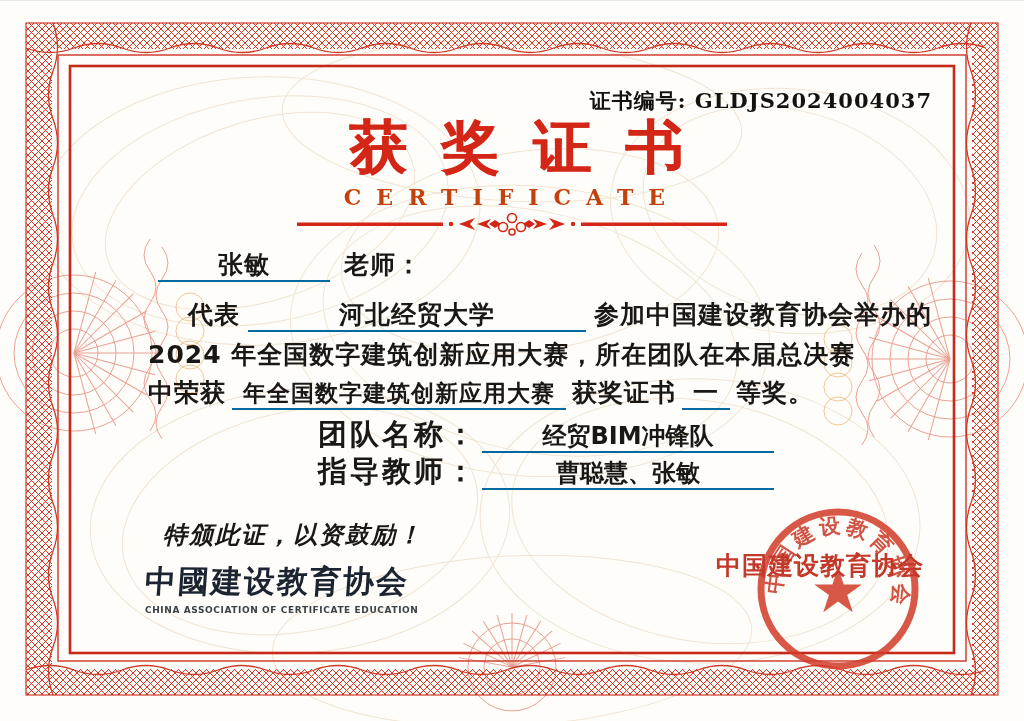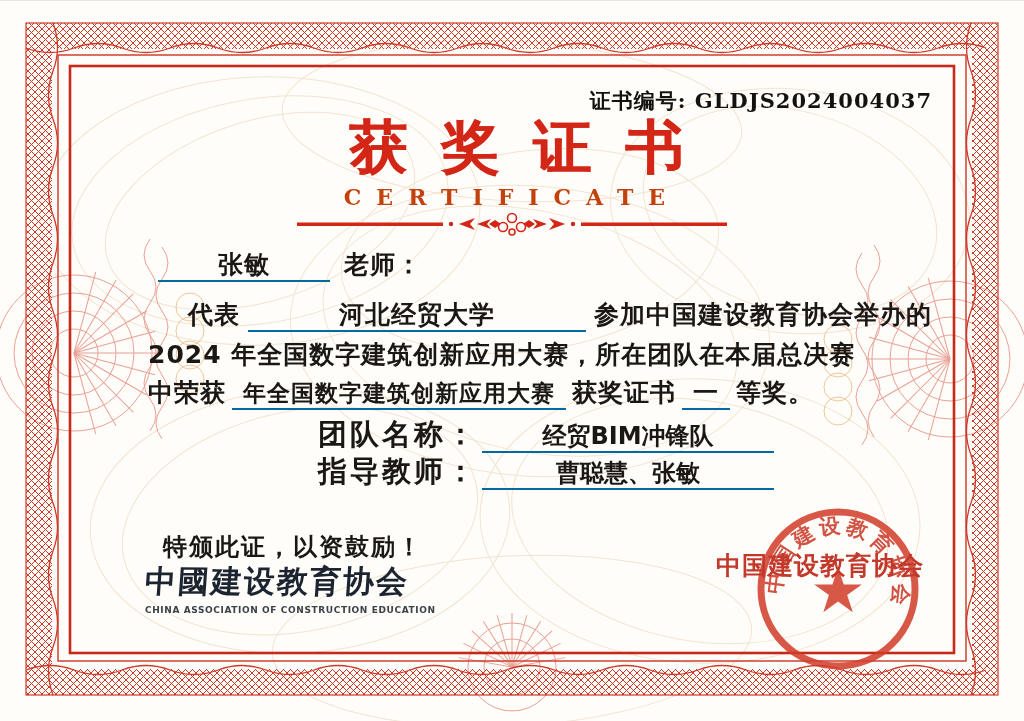--- a/index.html
+++ b/index.html
@@ -36,21 +36,21 @@
   .l1{position:absolute; top:297px; left:188px;font-family:Liberation Serif, serif;}
   .l1 .fill{width:338px; margin:0 8px;}
   .l2{position:absolute; top:337px; left:148px;}
   .l3{position:absolute; top:375px; left:148px;}
   .l3 .fill{width:334px; font-size:23px; margin:0 6px;}
   .l3 .award{width:48px; margin:0 6px;}
   .team{position:absolute; top:414px; left:318px;}
   .trow{height:37px; white-space:nowrap;}
   .tlabel{font-size:29px; font-weight:bold; letter-spacing:3px;}
   .tvalue{width:292px; font-size:24px; font-weight:bold; margin-left:4px;}
-  .closing{position:absolute; top:530px; left:163px; font-size:24px; font-weight:bold; letter-spacing:2px;}
+  .closing{position:absolute; top:518px; left:163px; font-size:24px; font-weight:bold; letter-spacing:2px;font-style:italic;}
   .logo{position:absolute; top:560px; left:133px; display:flex; align-items:center;}
   .acr{font-size:46px; font-weight:900; letter-spacing:-5px; line-height:46px;
        font-family:"DejaVu Sans","Liberation Sans",sans-serif;}
   .acr1{color:#2a3590;} .acr2{color:#338038;}
   .logotext{display:flex; flex-direction:column; margin-left:12px;}
   .logocn{font-size:31px; font-weight:900; color:#1b2430; transform:skewX(-4deg); letter-spacing:2px;
           font-family:"DejaVu Serif","Liberation Serif",serif;}
   .logoen{font-size:9px; font-weight:bold; letter-spacing:0.6px; color:#3a4248; margin-top:2px;}
   .sig{position:absolute; top:548px; left:716px; z-index:3; color:#c2392b; font-weight:bold;}
   .sig-org{font-size:25px; letter-spacing:1px;}
@@ -225,21 +225,21 @@
     <div class="trow">
       <span class="tlabel">指导教师：</span><span class="u tvalue">曹聪慧、张敏</span>
     </div>
   </div>
 
   <div class="closing">特颁此证，以资鼓励！</div>
 
   <div class="logo">
     <span class="logotext">
       <span class="logocn">中國建设教育协会</span>
-      <span class="logoen">CHINA ASSOCIATION OF CONSTRUCTION EDUCATION</span>
+      <span class="logoen">CHINA ASSOCIATION OF CERTIFICATE EDUCATION</span>
     </span>
   </div>
 
   <div class="sig">
     <div class="sig-org">中国建设教育协会</div>
   </div>
 
   <svg class="seal" width="180" height="180" viewBox="0 0 180 180">
     <circle cx="90" cy="90" r="77" fill="none" stroke="#d23b2a" stroke-width="7"></circle>
     <text x="90" y="113" text-anchor="middle" font-size="62" fill="#d23b2a">★</text>

